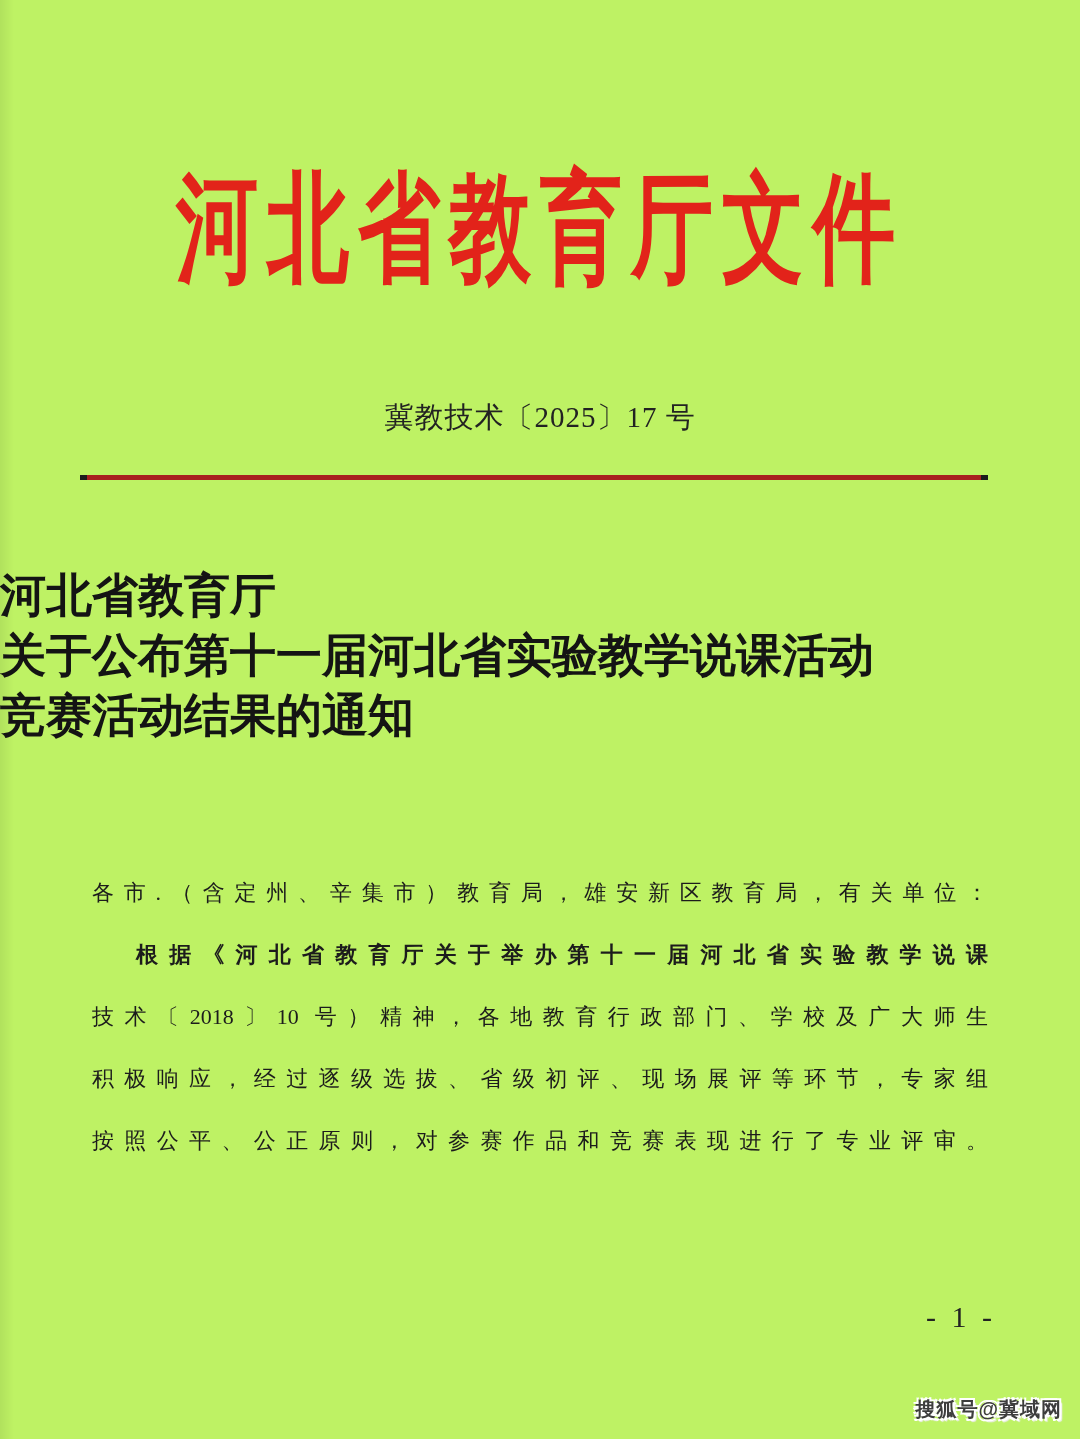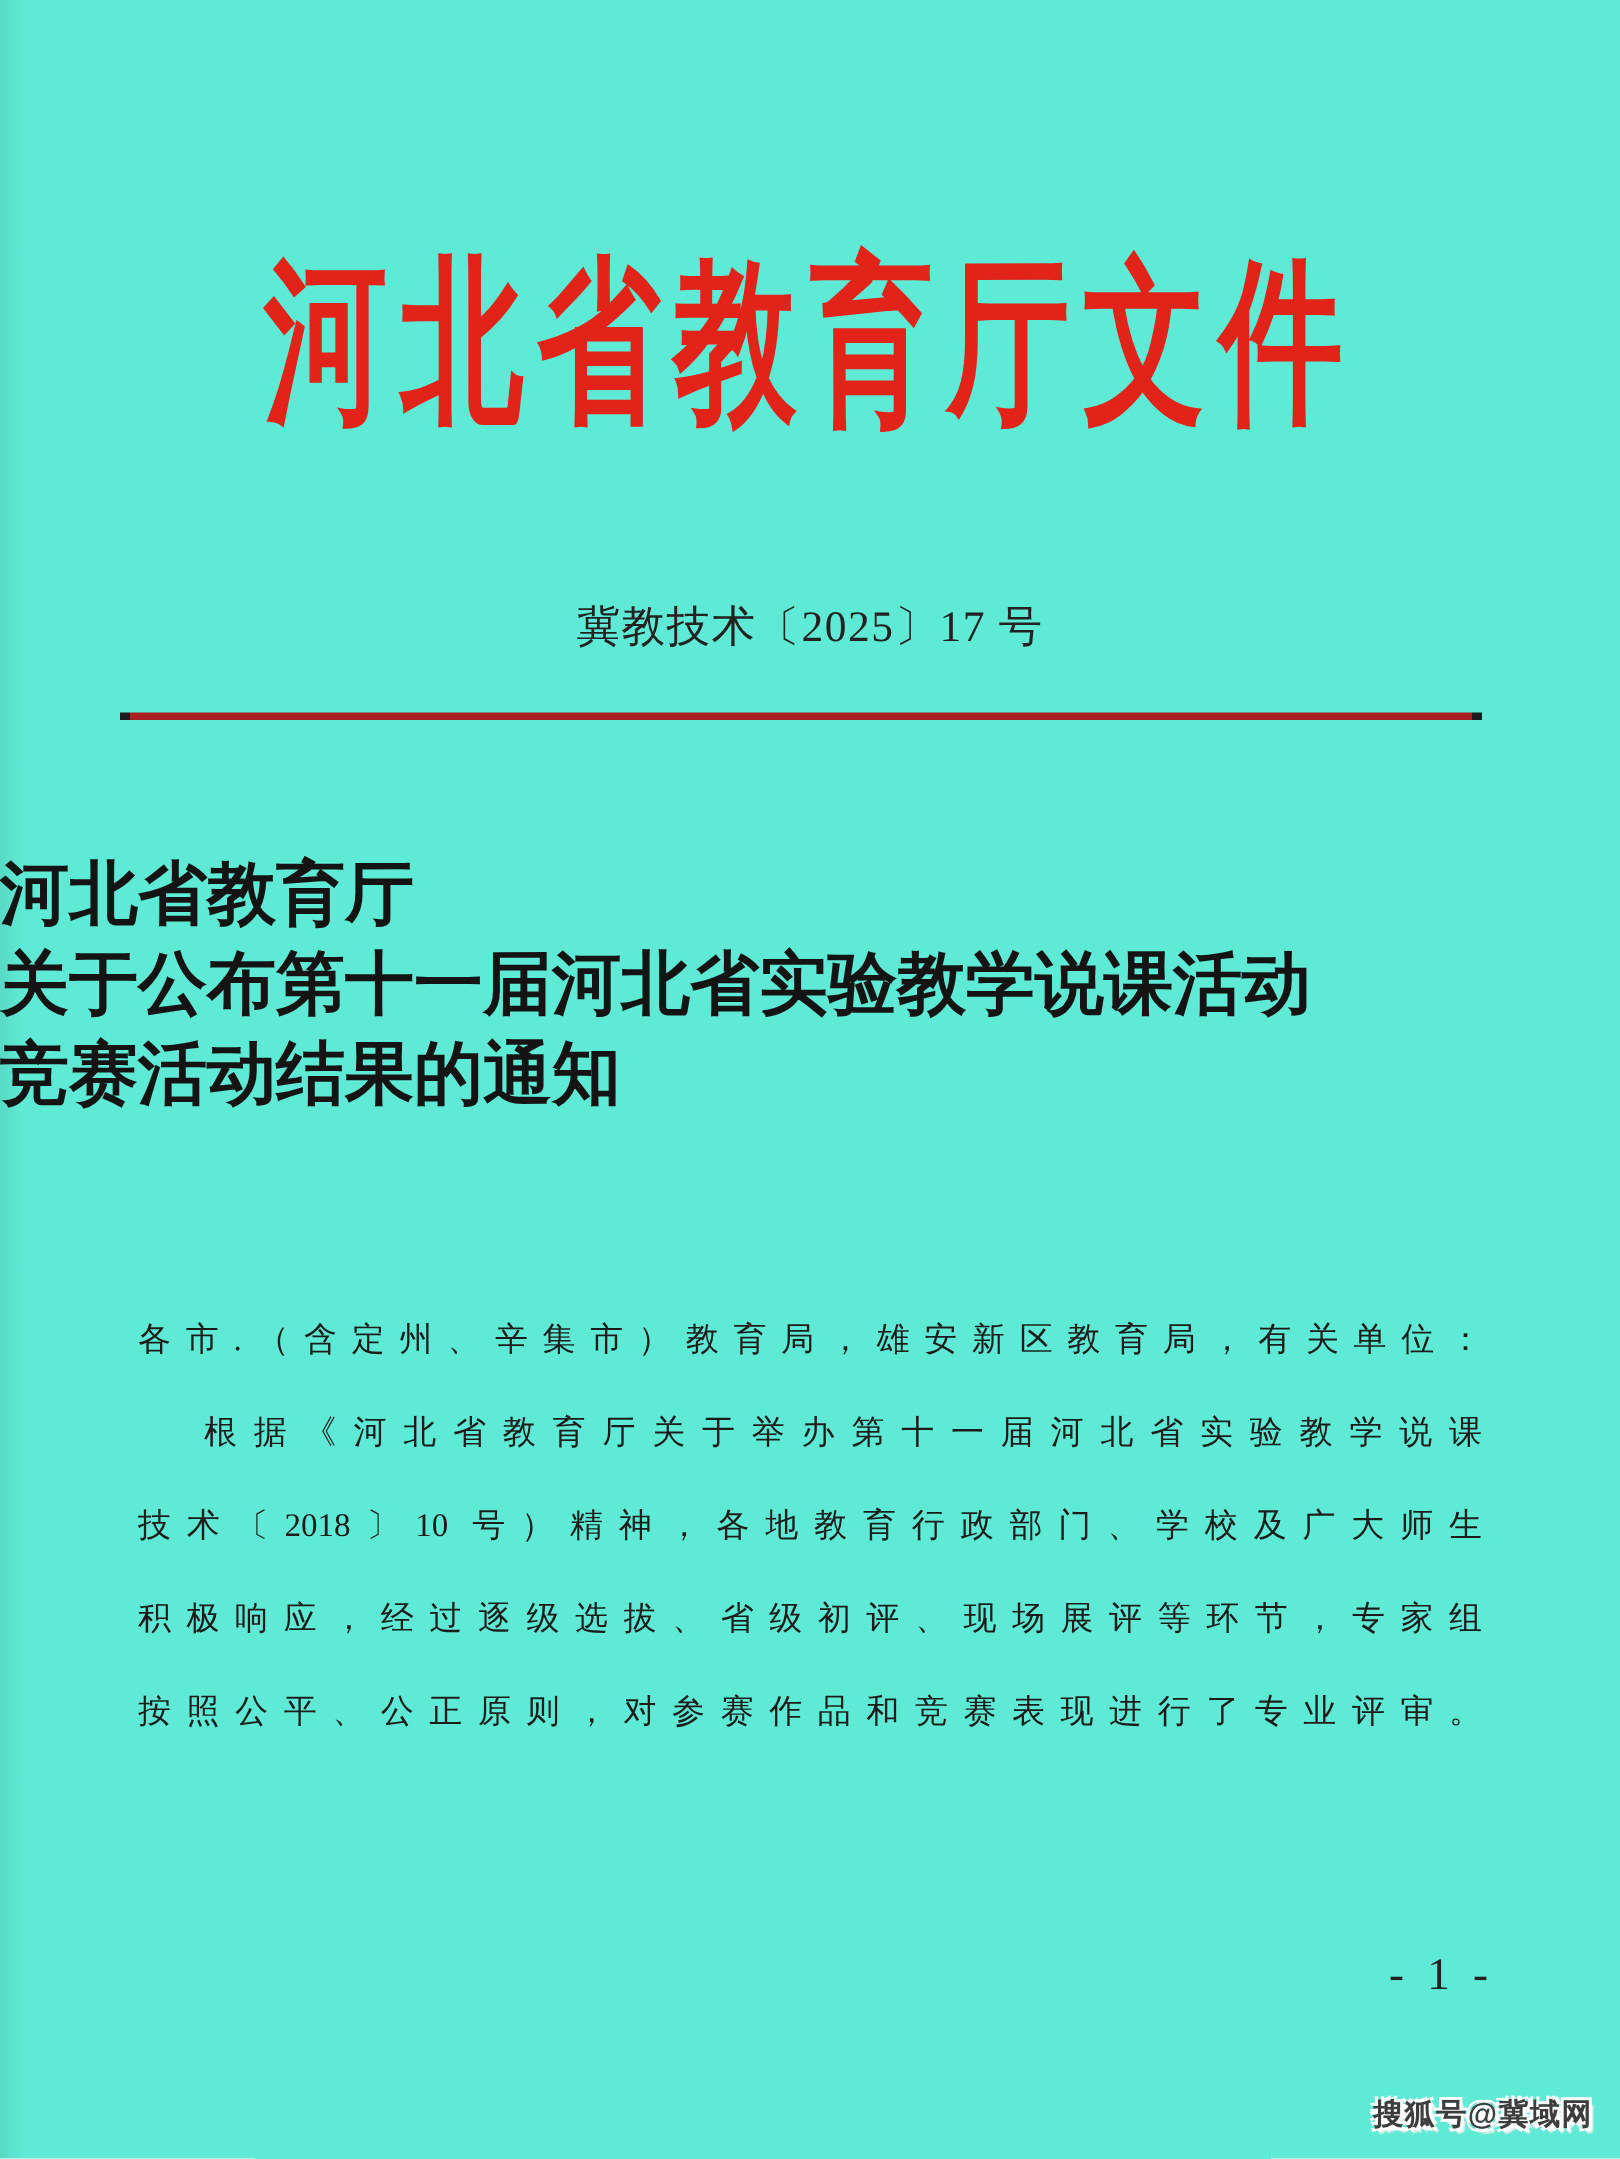--- a/index.html
+++ b/index.html
@@ -1,20 +1,20 @@
 <!DOCTYPE html>
 <html><head>
 <meta charset="utf-8">
 <style>
   html, body { margin: 0; padding: 0; background: #ffffff; }
   .page {
     position: relative;
     width: 1080px;
     height: 1439px;
-    background: #5eead4;
+    background: #bef264;
     overflow: hidden;
     font-family: "Liberation Serif", "DejaVu Serif", serif;
     color: #1c1c1c;
   }
   
   .page::before {
     content: "";
     position: absolute;
     left: 0; top: 0; bottom: 0;
     width: 14px;
@@ -75,21 +75,21 @@
     width: 896px;
     font-size: 22px;
     line-height: 62px;
     color: #1c1c1c;
   }
   .body-line {
     text-align: justify;
     text-align-last: justify;
     text-justify: inter-ideograph;
   }
-  .body-line.indent { text-indent: 2em; }
+  .body-line.indent { text-indent: 2em; font-weight: bold; }
   .page-number {
     position: absolute;
     top: 1300px;
     right: 84px;
     font-size: 30px;
     letter-spacing: 4px;
     color: #222222;
   }
   .watermark {
     position: absolute;

